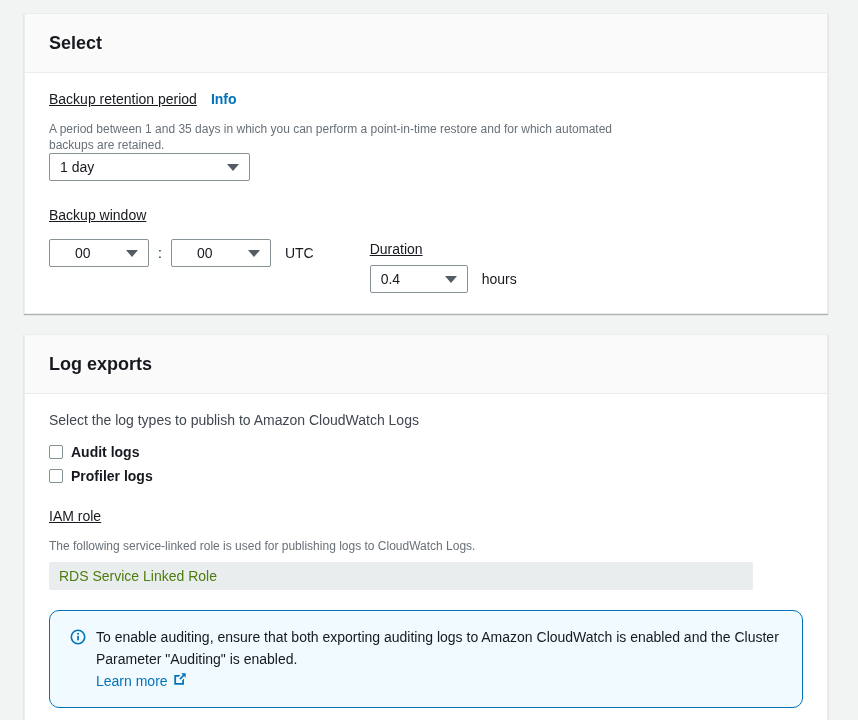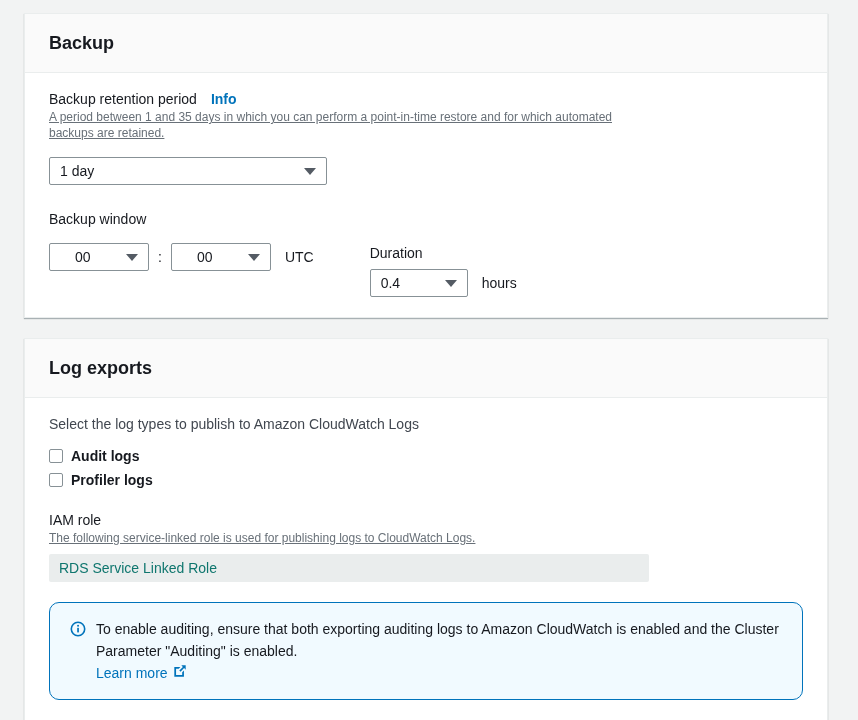--- a/index.html
+++ b/index.html
@@ -27,47 +27,47 @@
     padding: 18px 24px;
   }
   .card-title {
     font-size: 18px;
     font-weight: bold;
     line-height: 22px;
     color: #16191f;
   }
   .card-body { padding: 16px 24px 20px 24px; }
 
-  .field-label { font-size: 14px; line-height: 20px; color: #16191f; }
+  .field-label { font-size: 14px; line-height: 20px; color: #16191f; text-decoration: underline; }
   .label-row { display: flex; align-items: baseline; }
   .info-link {
     color: #0073bb; font-weight: bold; font-size: 14px;
     margin-left: 14px; text-decoration: none; cursor: pointer;
   }
   .desc {
     font-size: 12px; line-height: 16px; color: #687078;
-    margin-top: 0; max-width: 600px; text-decoration: underline;
+    margin-top: 12px; max-width: 600px;
   }
 
   .select {
     height: 28px; background: #fff;
     border: 1px solid #879196; border-radius: 2px;
     display: flex; align-items: center; justify-content: space-between;
     padding: 0 10px; font-size: 14px; color: #16191f; cursor: pointer;
     user-select: none;
   }
   .caret {
     width: 0; height: 0;
     border-left: 6px solid transparent;
     border-right: 6px solid transparent;
     border-top: 7px solid #545b64;
     margin-left: 8px;
   }
 
-  .retention-select { width: 278px; margin-top: 16px; }
+  .retention-select { width: 201px; margin-top: 0; }
   .section { margin-top: 24px; }
 
   .time-row { display: flex; margin-top: 14px; }
   .time-col .field-label { margin-bottom: 6px; }
   .controls-row { display: flex; align-items: center; }
   .select-sm { width: 100px; padding-left: 25px; }
   .colon { margin: 0 9px; font-size: 14px; color: #16191f; }
   .unit-text { margin-left: 14px; font-size: 14px; color: #16191f; }
   .duration-col { margin-left: 56px; }
   .select-duration { width: 98px; }
@@ -76,24 +76,24 @@
   .checkbox-row { display: flex; align-items: center; height: 24px; font-weight: bold; }
   .checkbox {
     width: 14px; height: 14px; background: #fff;
     border: 1px solid #879196; border-radius: 2px;
     margin-right: 8px; cursor: pointer; flex: none;
   }
   .checkbox-label { font-size: 14px; color: #16191f; }
 
   .iam-section { margin-top: 18px; }
   .disabled-input {
-    width: 600px; height: 28px; margin-top: 8px;
+    width: 704px; height: 28px; margin-top: 8px;
     background: #eaeded; border: none; border-radius: 2px;
     display: flex; align-items: center; padding: 0 10px;
-    font-size: 14px; color: #0f766e;
+    font-size: 14px; color: #4d7c0f;
   }
 
   .alert {
     margin-top: 20px;
     border: 1px solid #0073bb; border-radius: 10px;
     background: #f1faff;
     padding: 15px 16px;
     display: flex; align-items: flex-start;
   }
   .alert-icon { flex: none; margin: 3px 10px 0 4px; }
@@ -104,21 +104,21 @@
   }
   .ext-icon { margin-left: 5px; }
 </style>
 </head>
 <body>
 
 <div class="page">
 
   <section class="card">
     <div class="card-header">
-      <div class="card-title">Backup</div>
+      <div class="card-title">Select</div>
     </div>
     <div class="card-body">
 
       <div class="label-row">
         <span class="field-label">Backup retention period</span>
         <a class="info-link">Info</a>
       </div>
       <div class="desc">A period between 1 and 35 days in which you can perform a point-in-time restore and for which automated backups are retained.</div>
 
       <div class="select retention-select">

